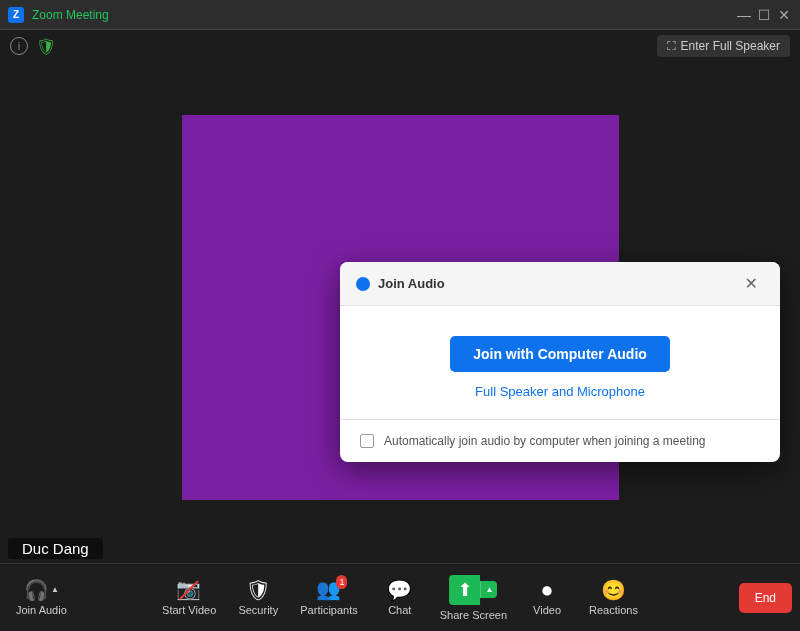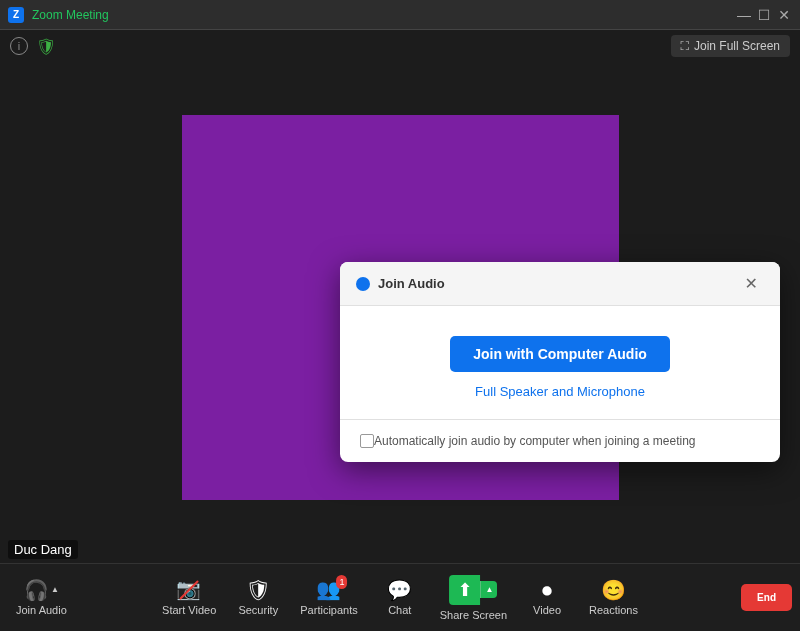--- a/index.html
+++ b/index.html
@@ -199,20 +199,21 @@
       color: #0e72ed;
       font-size: 13px;
       text-decoration: none;
       cursor: pointer;
     }
     .dialog-footer {
       padding: 14px 20px;
       border-top: 1px solid #e0e0e0;
       display: flex;
       align-items: center;
+      gap: 10px;
     }
     .checkbox {
       width: 14px;
       height: 14px;
       border: 1.5px solid #999;
       border-radius: 2px;
       cursor: pointer;
       flex-shrink: 0;
     }
     .checkbox-label {
@@ -314,35 +315,35 @@
       border-radius: 6px;
       gap: 4px;
     }
 
     
     .user-name {
       position: absolute;
       bottom: 72px;
       left: 8px;
       color: white;
-      font-size: 13px;
+      font-size: 15px;
       background: rgba(0,0,0,0.5);
-      padding: 2px 6px;
+      padding: 2px 14px;
       border-radius: 3px;
     }
 
     
     .end-btn {
       background: #e53935;
       color: white;
       border: none;
       padding: 8px 16px;
       border-radius: 5px;
-      font-size: 10px;
-      font-weight: 700;
+      font-size: 12px;
+      font-weight: 400;
       cursor: pointer;
     }
   </style>
 </head>
 <body>
 
 <div class="title-bar">
   <div class="title-bar-left">
     <div class="title-bar-icon">Z</div>
     <span class="title-bar-title">Zoom Meeting</span>
@@ -354,21 +355,21 @@
   </div>
 </div>
 
 <div class="top-bar">
   <div class="top-bar-left">
     <div class="info-icon">i</div>
     <div class="shield-icon">🛡</div>
   </div>
   <button class="fullscreen-btn">
     <span>⛶</span>
-    <span>Join Full Screen</span>
+    <span>Enter Full Speaker</span>
   </button>
 </div>
 
 <div class="video-area">
   <div class="video-tile">
     <div class="avatar-container">
       <div class="avatar-letter"></div>
     </div>
   </div>
 

